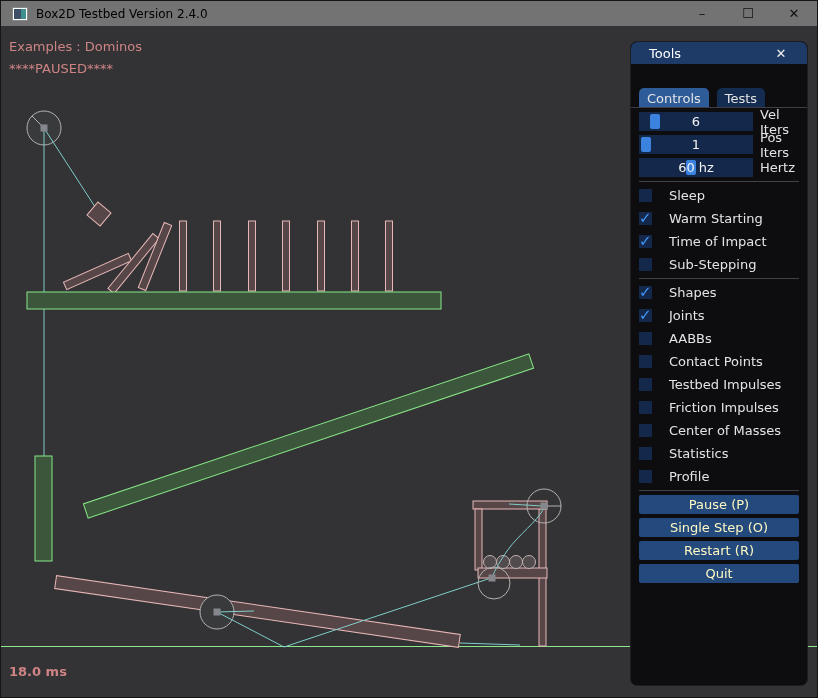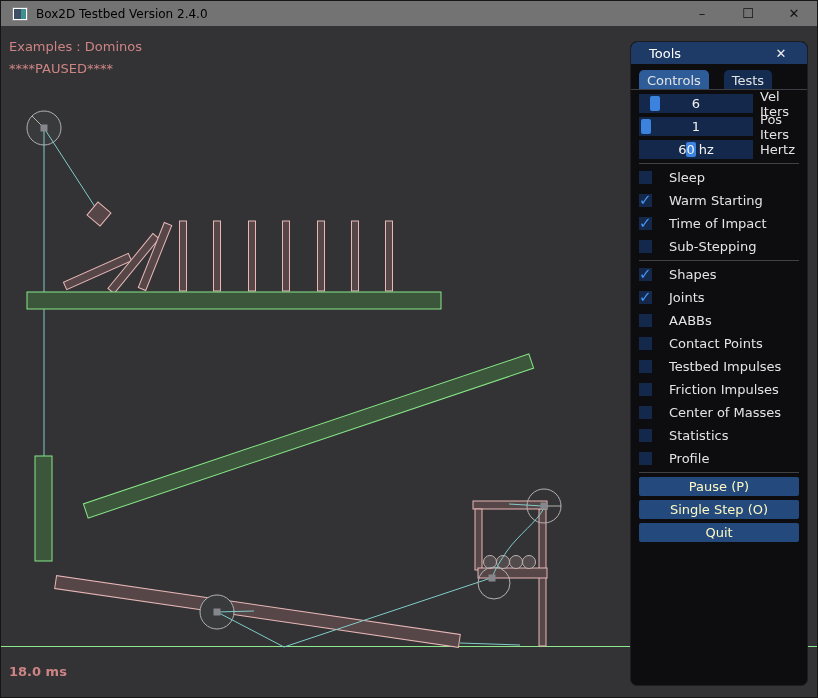--- a/index.html
+++ b/index.html
@@ -34,21 +34,21 @@
     position:absolute;left:629px;top:8px;width:178px;height:645px;
     background:#0d0d10;border:1px solid #1d1d22;border-radius:7px;
     color:#e4e4e4;font-size:13px;overflow:hidden;
   }
   .ptitle{height:22px;background:#1e3a66;border-radius:6px 6px 0 0;
     display:flex;align-items:center;padding:0 18px;color:#fff;}
   .ptitle .ttext{flex:1;}
   .pclose{width:16px;height:16px;display:flex;align-items:center;justify-content:center;
     color:#eee;font-size:13px;cursor:default;}
   .pbody{padding:4px 8px 0 8px;}
-  .tabbar{display:flex;gap:15px;margin-top:2px;}
+  .tabbar{display:flex;gap:8px;margin-top:20px;}
   .tab{height:19px;padding:1px 8px 0 8px;border-radius:5px 5px 0 0;background:#142c50;
     display:flex;align-items:center;}
   .tab.active{background:#2e5c99;}
   .tabsep{height:1px;background:#3d3e45;margin:0 -8px 4px -8px;}
   .srow{display:flex;align-items:center;height:19px;margin-bottom:4px;}
   .track{position:relative;width:114px;height:19px;background:#14284b;flex:none;}
   .grab{position:absolute;top:2px;width:10px;height:15px;background:#3c83e0;border-radius:2px;z-index:0;}
   .sval{position:relative;z-index:1;display:block;width:100%;text-align:center;line-height:19px;color:#f2f2f2;}
   .slabel{margin-left:7px;}
   .sep{height:1px;background:#414147;margin:3px 0 4px 0;}
@@ -251,18 +251,19 @@
             </div>
             <div class="crow">
               <span class="cbox"></span>
               <span class="clabel">Profile</span>
             </div>
           </div>
         <div class="sep"></div>
         <div>
             <button class="pbtn">Pause (P)</button>
             <button class="pbtn">Single Step (O)</button>
+            <button class="pbtn">Restart (R)</button>
             <button class="pbtn">Quit</button>
           </div>
       </div>
     </div>
   </div>
 </div>
 
 </body></html>

